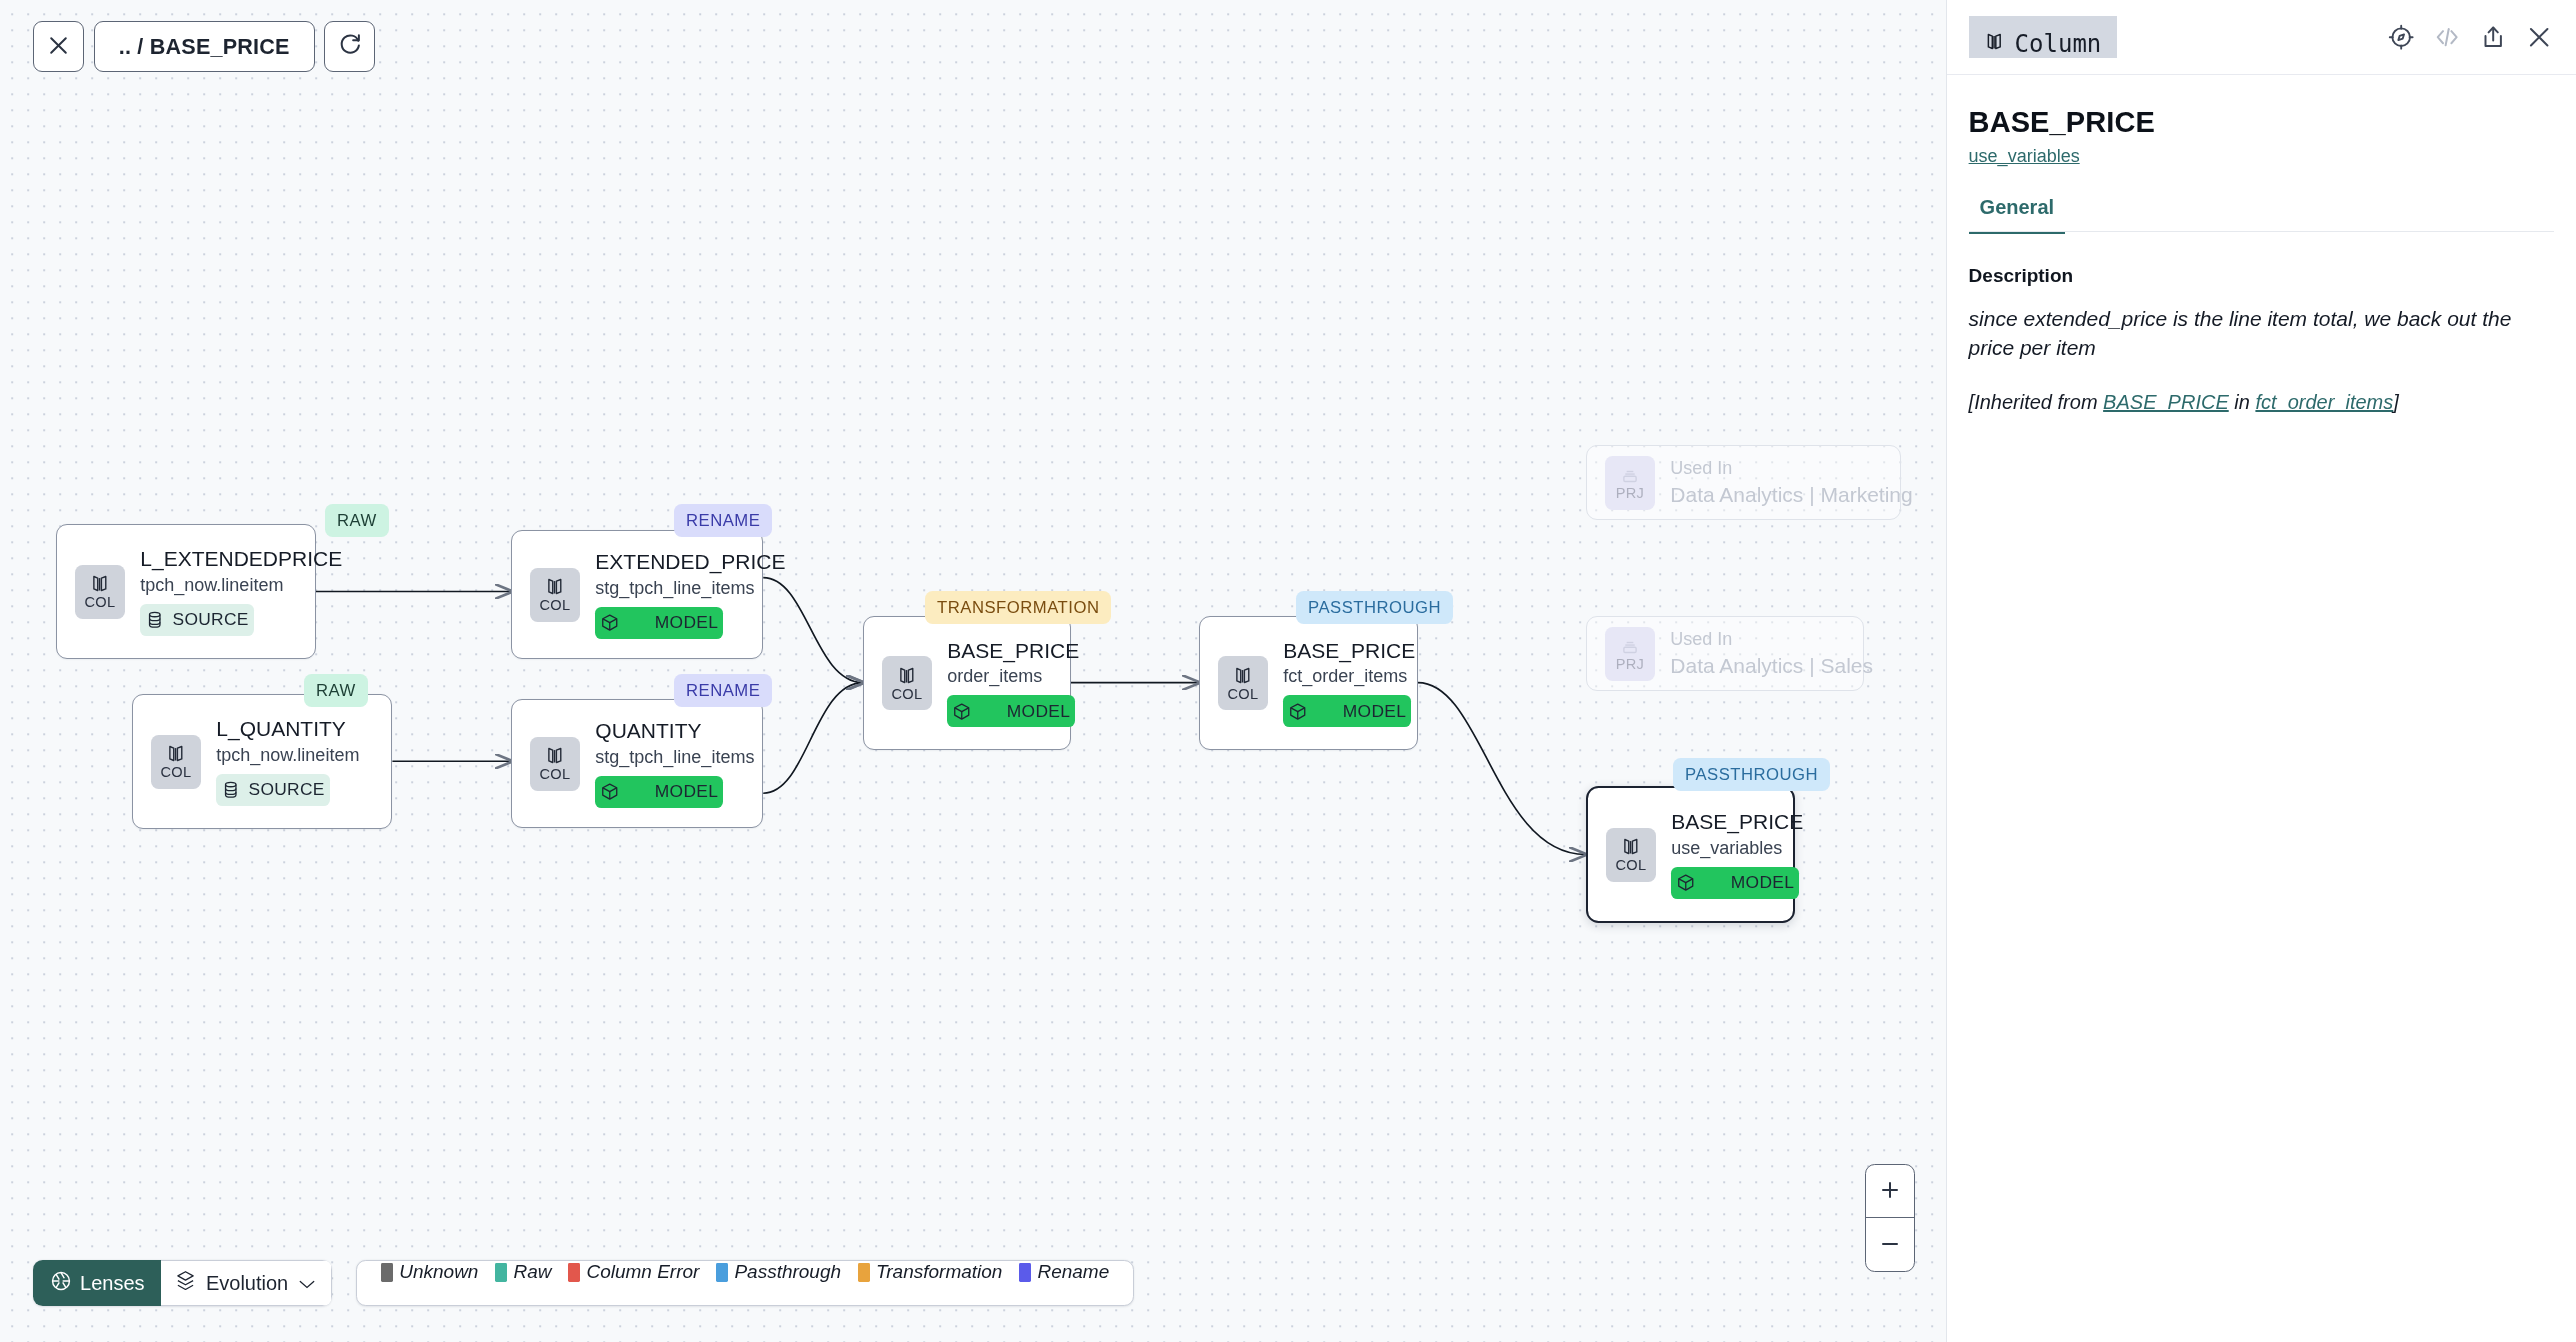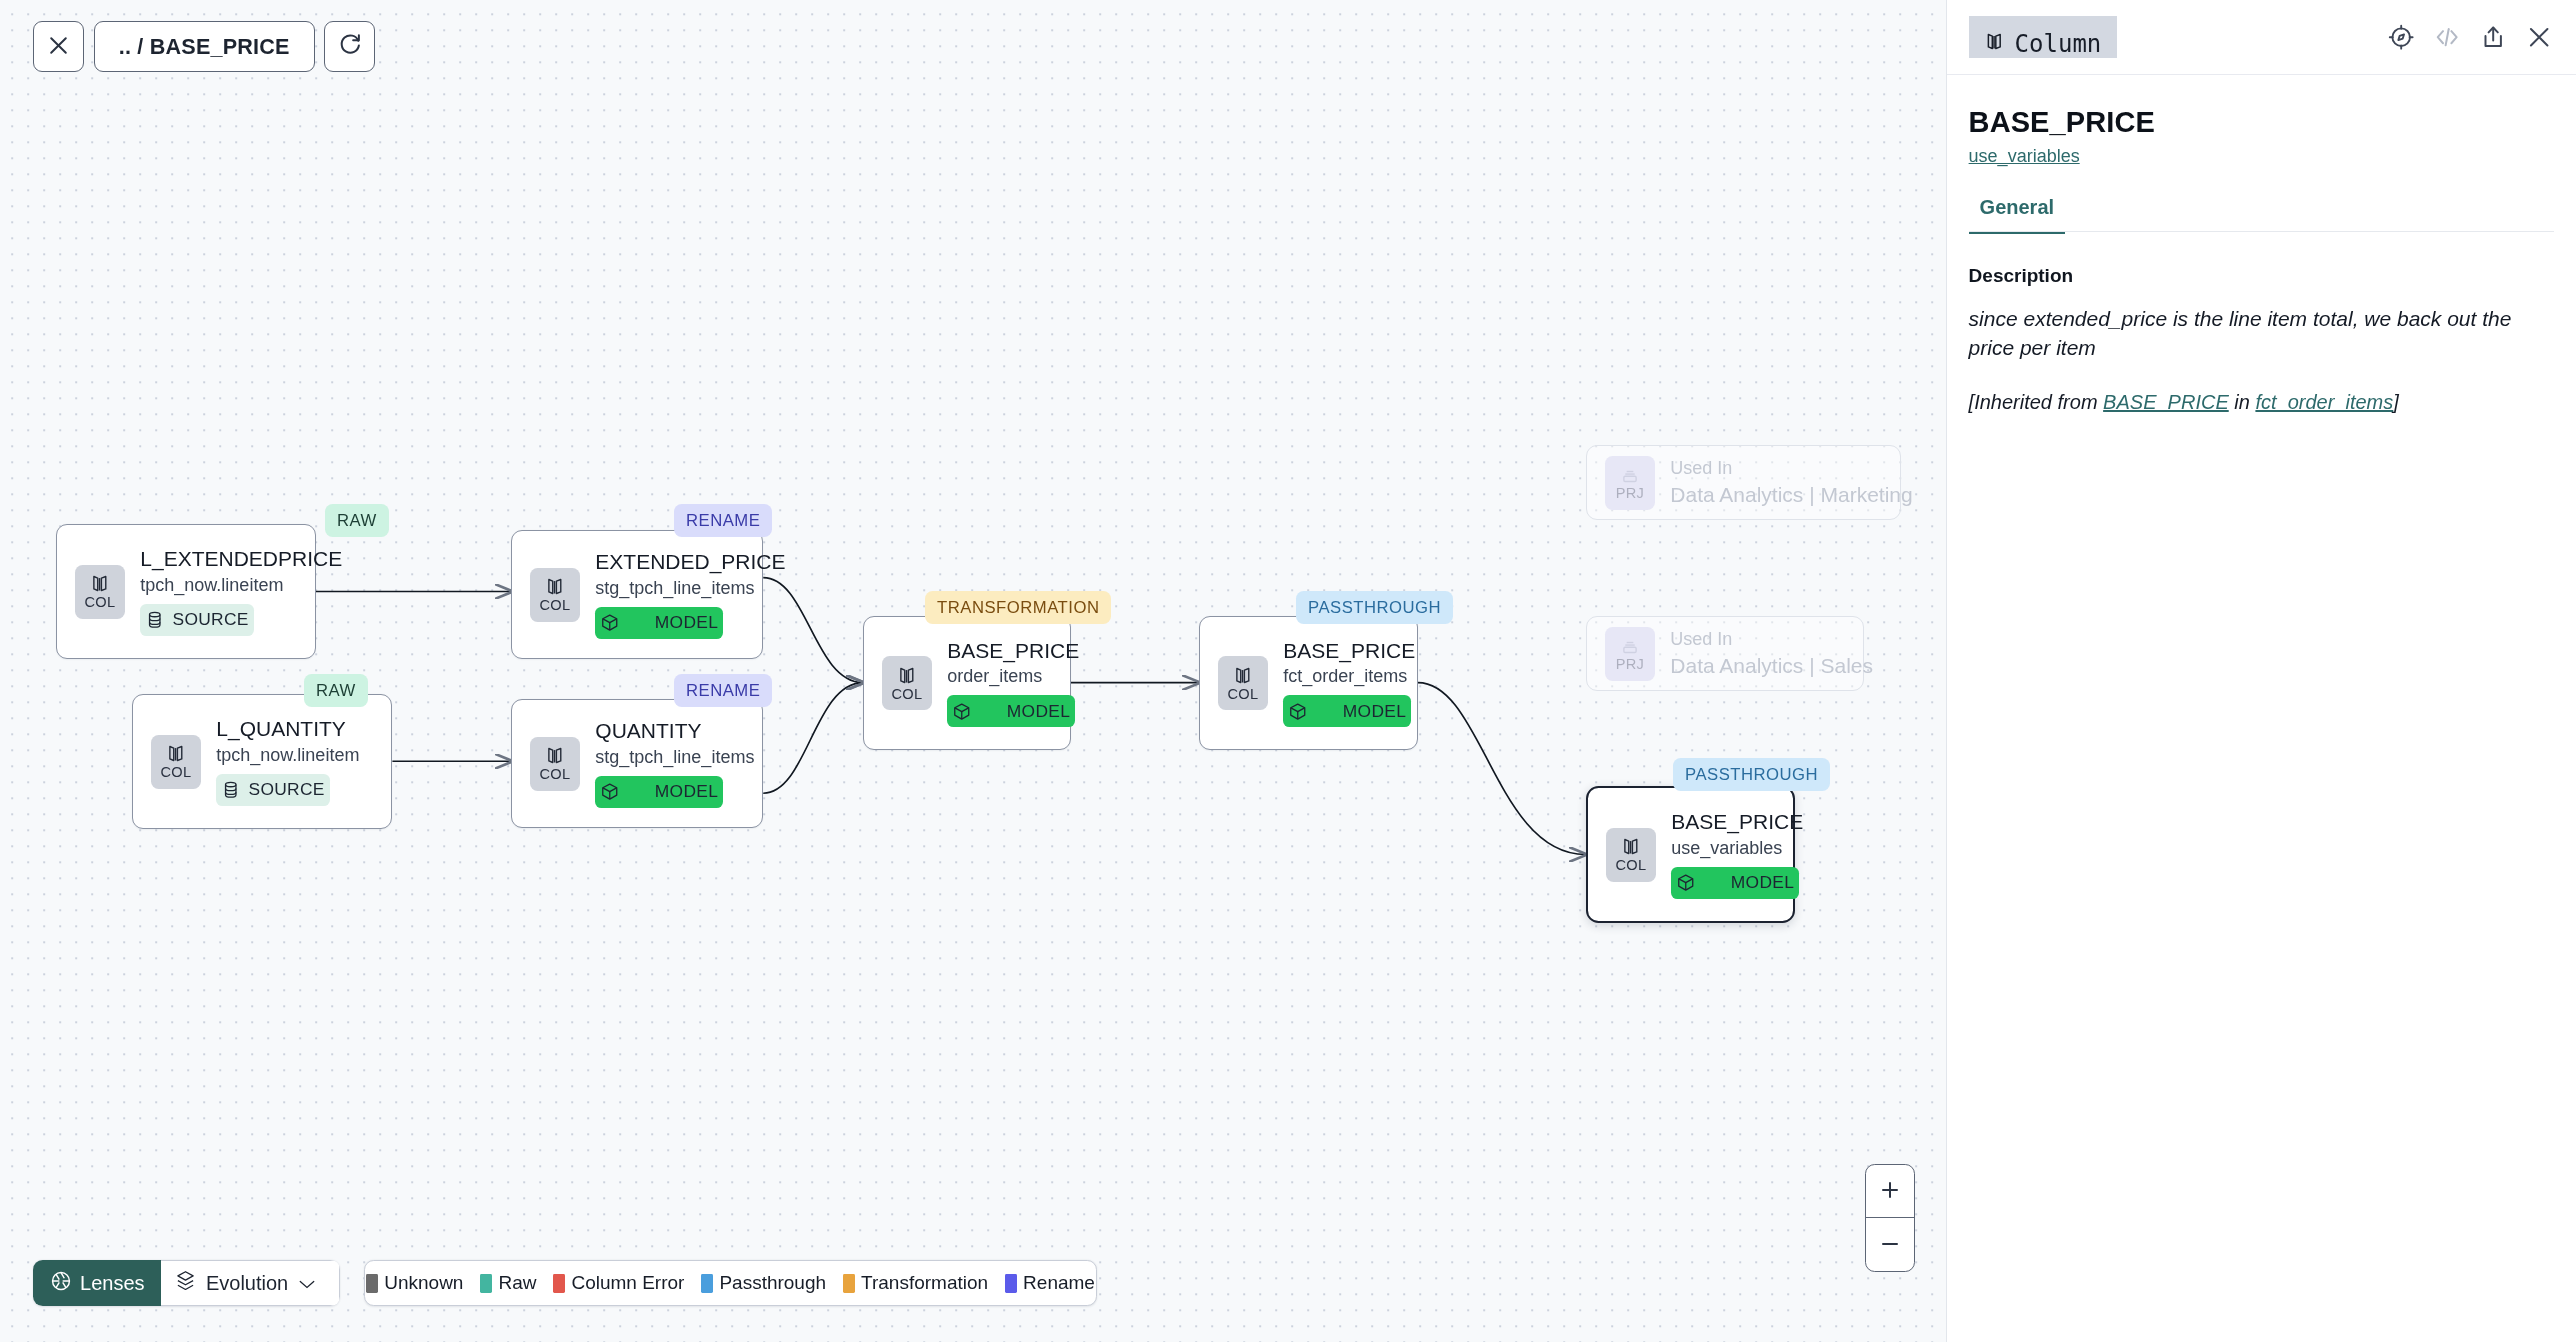--- a/index.html
+++ b/index.html
@@ -85,28 +85,29 @@
   
   .bottom-bar { position: absolute; left: 33px; bottom: 37px; display: flex; align-items: center; gap: 24px; z-index: 40; }
   .lens-group { display: flex; align-items: center; border-radius: 9.7px; overflow: hidden; box-shadow: 0 0.7px 2.1px rgba(25,35,55,.12); }
   .lens-btn {
     background: #2d5f59; color: #ffffff; height: 46px; display: flex; align-items: center; gap: 8.4px;
     padding: 0 16.7px; font-size: 20px; cursor: pointer;
   }
   .lens-btn svg { width: 22px; height: 22px; }
   .evo-btn {
     background: #ffffff; color: #1d2430; height: 46px; display: flex; align-items: center; gap: 9.7px;
-    padding: 0 23px 0 14px; font-size: 20px; border: 1.1px solid #c9ced8; border-left: none; cursor: pointer;
+    padding: 0 15px 0 14px; font-size: 20px; border: 1.1px solid #c9ced8; border-left: none; cursor: pointer;
   }
   .evo-btn svg.stack { width: 21px; height: 22px; }
   .chev { width: 18px; height: 11px; }
   .legend {
-    display: flex; align-items: center; gap: 16.7px; height: 46px; padding: 0 1px;
+    display: flex; align-items: flex-start; gap: 16.7px; height: 46px; padding: 0 24px;
     background: #ffffff; border: 1.1px solid #c9ced8; border-radius: 9.7px;
     box-shadow: 0 0.7px 2.1px rgba(25,35,55,.10);
+    font-style: italic;
   }
   .lg-item { display: flex; align-items: center; gap: 6.3px; font-size: 19px; color: #171d28; white-space: nowrap; }
   .lg-sw { width: 12px; height: 19px; border-radius: 1.4px; flex: none; }
 
   
   .zoomctl {
     position: absolute; right: 31px; bottom: 71px; width: 50px;
     background: #ffffff; border: 1.3px solid #5c6575; border-radius: 9.7px;
     display: flex; flex-direction: column; z-index: 40; overflow: hidden;
   }

